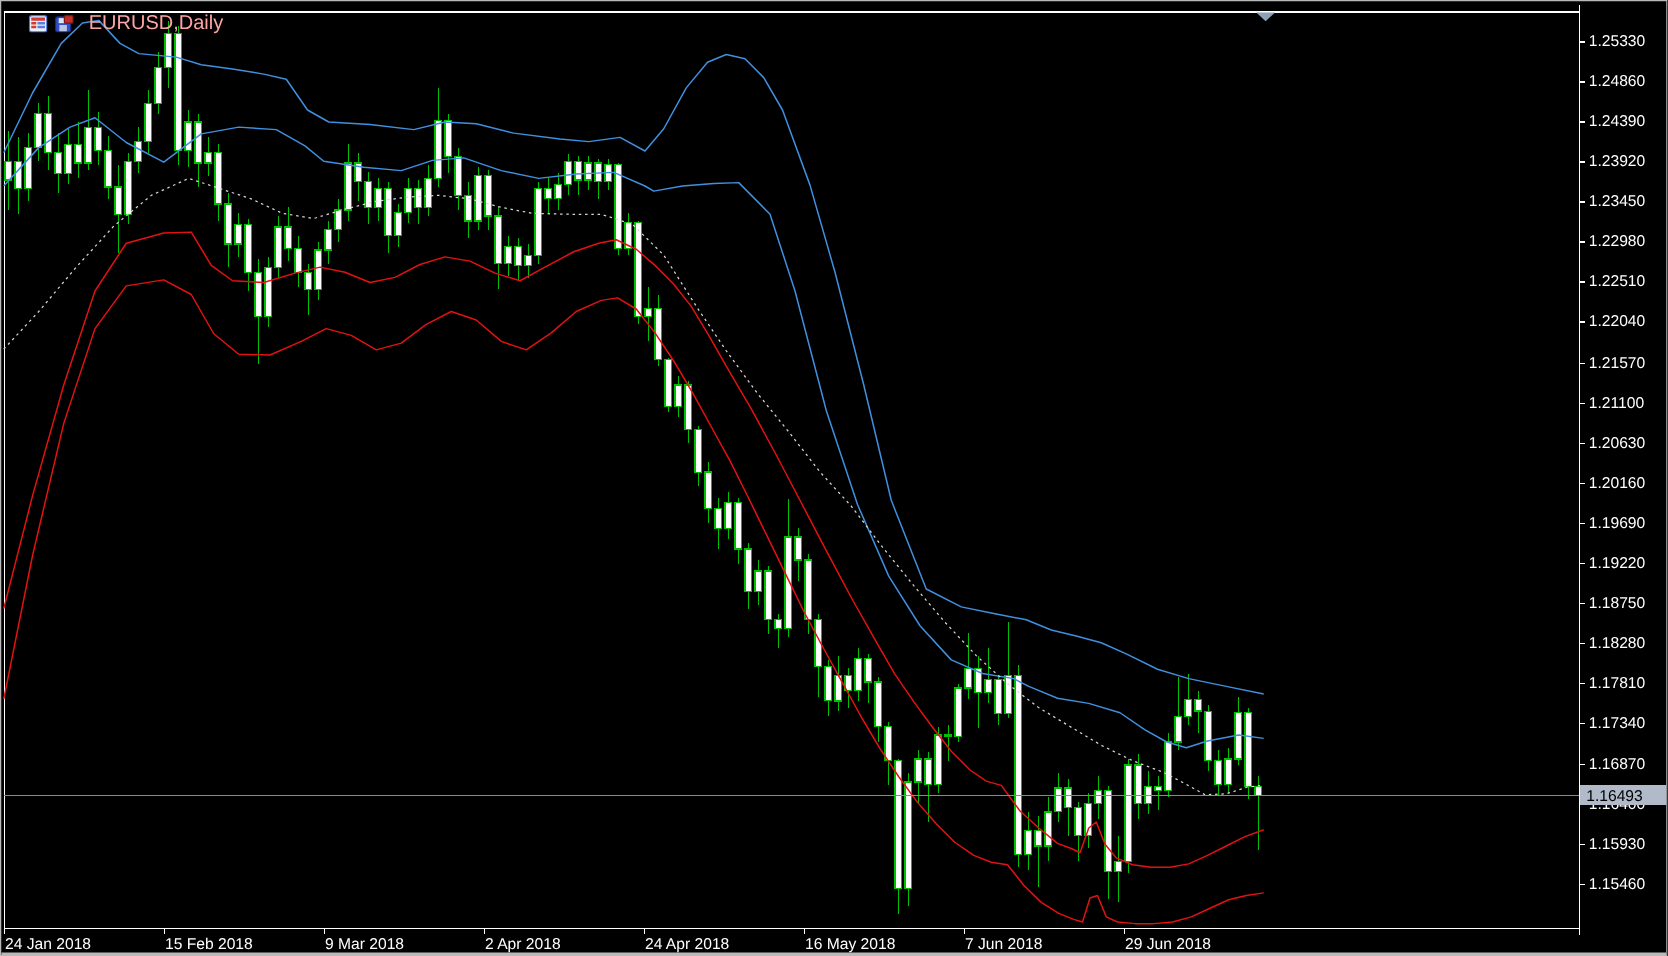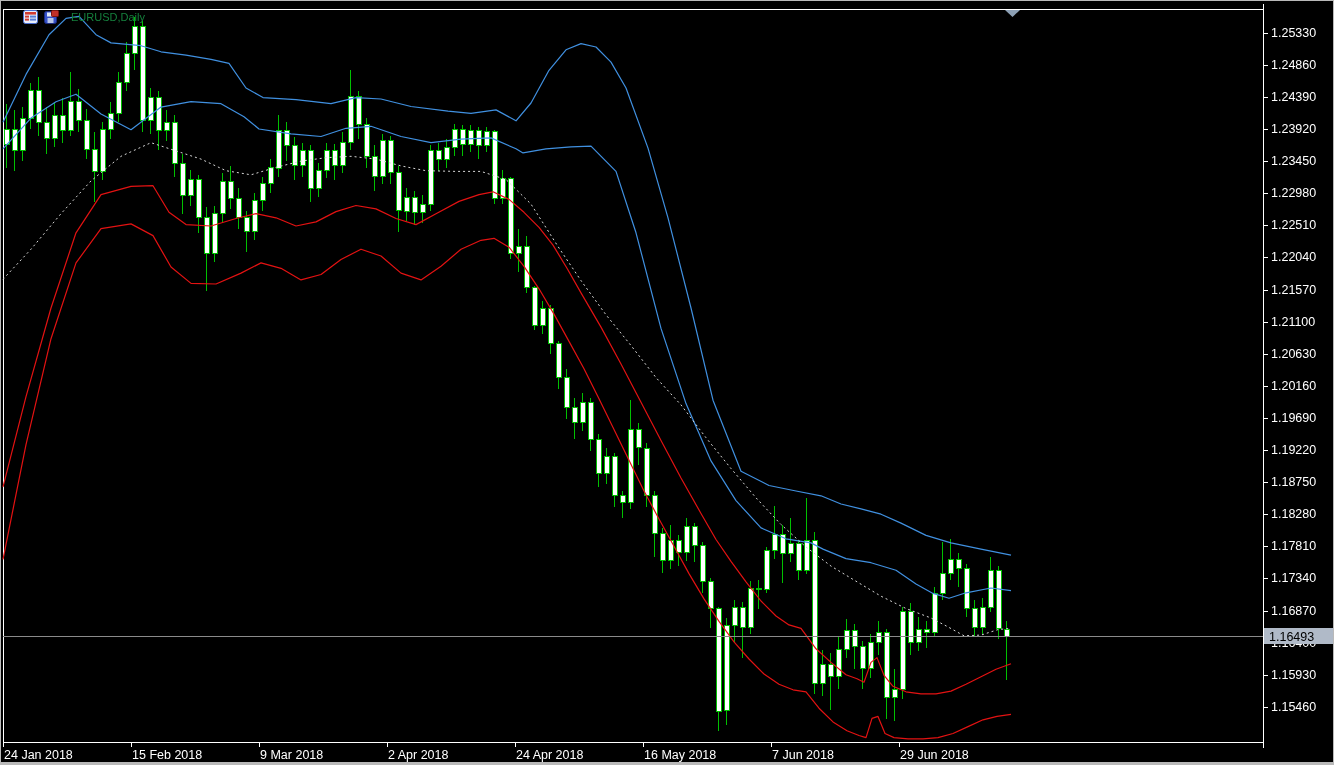--- a/index.html
+++ b/index.html
@@ -4,21 +4,21 @@
 <style>
   html,body{margin:0;padding:0;background:#222;}
   .screen{position:relative;width:1334px;height:765px;background:#000;overflow:hidden;
           border:1px solid #b9b9b9;box-sizing:border-box;
           font-family:"Liberation Sans",sans-serif;}
   .bottom-strip{position:absolute;left:0;right:0;bottom:0;height:2px;background:#b9b9b9;}
   #chart-canvas{position:absolute;left:0;top:0;}
   svg text{font-family:"Liberation Sans",sans-serif;}
   .chart-header{position:absolute;left:22px;top:9px;display:flex;align-items:center;gap:4px;z-index:5;}
   .hdr-icon{width:15px;height:14px;display:inline-block;margin-right:2px;cursor:pointer;}
-  .symbol-title{color:#15803d;font-size:11px;letter-spacing:0px;margin-left:6px;text-align:center;}
+  .symbol-title{color:#fca5a5;font-size:16px;letter-spacing:0px;margin-left:6px;text-align:center;}
 </style>
 </head>
 <body>
 
 <div class="screen">
 
   <svg id="chart-canvas" width="1334" height="765" viewBox="0 0 1334 765">
       <g stroke="#ffffff" stroke-width="1" shape-rendering="crispEdges">
         <line x1="2.5" y1="8" x2="2.5" y2="741"></line>
         <line x1="2" y1="8.5" x2="1262" y2="8.5"></line>

